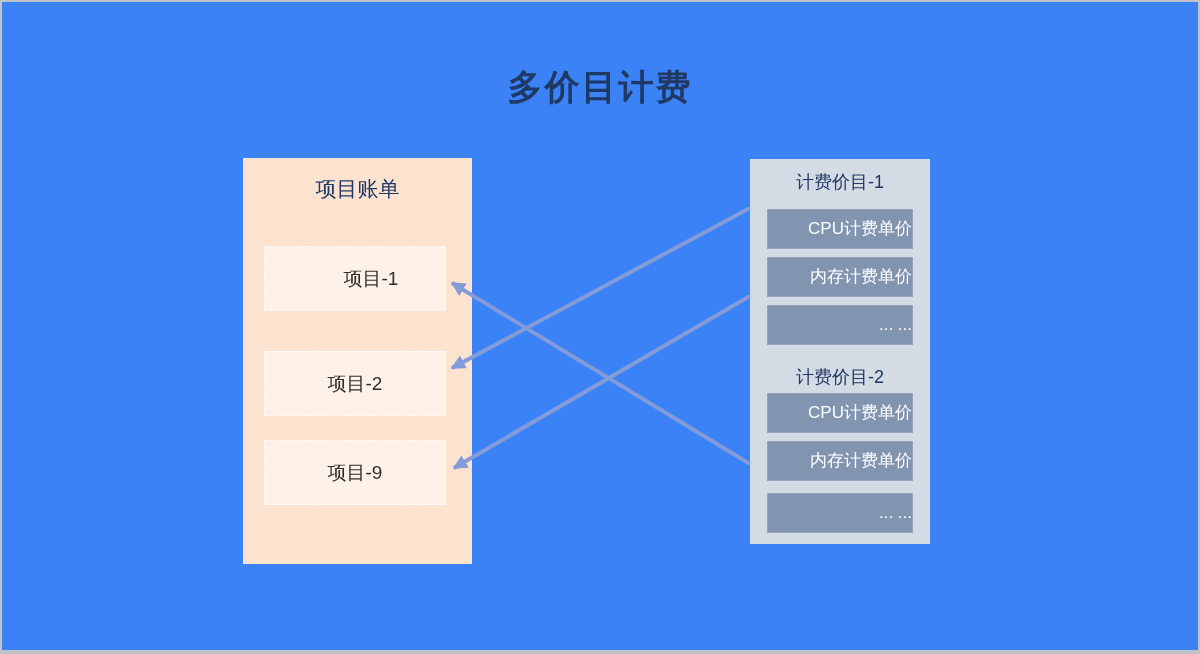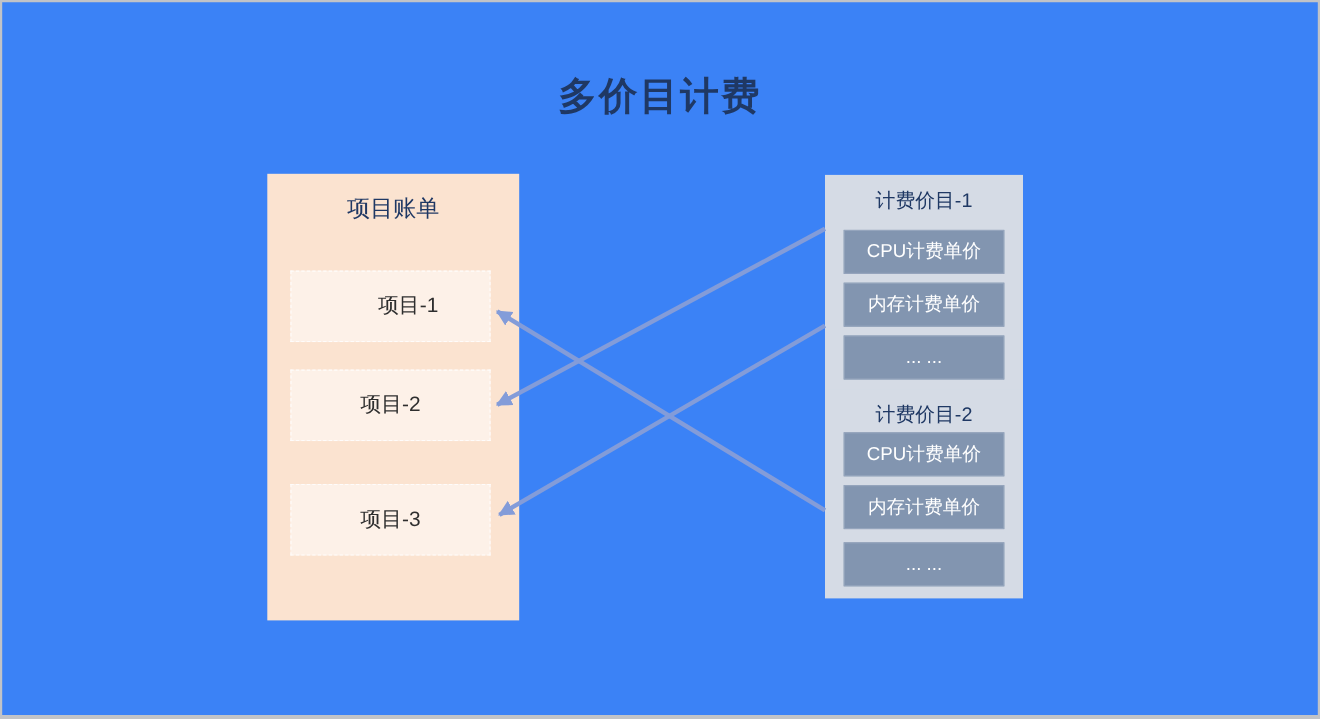--- a/index.html
+++ b/index.html
@@ -53,21 +53,21 @@
     width: 182px;
     height: 65px;
     background: #fdf1e8;
     border: 1px dashed rgba(255,255,255,0.85);
     line-height: 63px;
     text-align: center;
     font-size: 19px;
     color: #2e2e2e;
   }
   .bill-item-1 { top: 88px; padding-left: 32px; }
-  .bill-item-2 { top: 178px; }
+  .bill-item-2 { top: 193px; }
   .bill-item-3 { top: 282px; }
   
   .price-panel {
     position: absolute;
     left: 748px;
     width: 180px;
     background: #d5dbe5;
   }
   .price-panel-1 { top: 157px; height: 200px; }
   .price-panel-2 { top: 352px; height: 190px; }
@@ -82,21 +82,21 @@
     color: #1f3864;
   }
   .price-row {
     position: absolute;
     left: 17px;
     width: 146px;
     height: 40px;
     background: #8295b0;
     border: 1px solid #95a5bd;
     line-height: 38px;
-    text-align: center;
+    text-align: right;
     font-size: 17px;
     color: #ffffff;
   }
   .price-panel-1 .row-1 { top: 50px; }
   .price-panel-1 .row-2 { top: 98px; }
   .price-panel-1 .row-3 { top: 146px; }
   .price-panel-2 .row-1 { top: 39px; }
   .price-panel-2 .row-2 { top: 87px; }
   .price-panel-2 .row-3 { top: 139px; }
   
@@ -113,21 +113,21 @@
 <body>
 
 <div class="canvas">
 
   <div class="diagram-title">多价目计费</div>
 
   <div class="bill-panel">
     <div class="bill-panel-title">项目账单</div>
     <div class="bill-item bill-item-1">项目-1</div>
     <div class="bill-item bill-item-2">项目-2</div>
-    <div class="bill-item bill-item-3">项目-3</div>
+    <div class="bill-item bill-item-3">项目-9</div>
   </div>
 
   <div class="price-panel price-panel-1">
     <div class="price-panel-title">计费价目-1</div>
     <div class="price-row row-1">CPU计费单价</div>
     <div class="price-row row-2">内存计费单价</div>
     <div class="price-row row-3">... ...</div>
   </div>
 
   <div class="price-panel price-panel-2">

